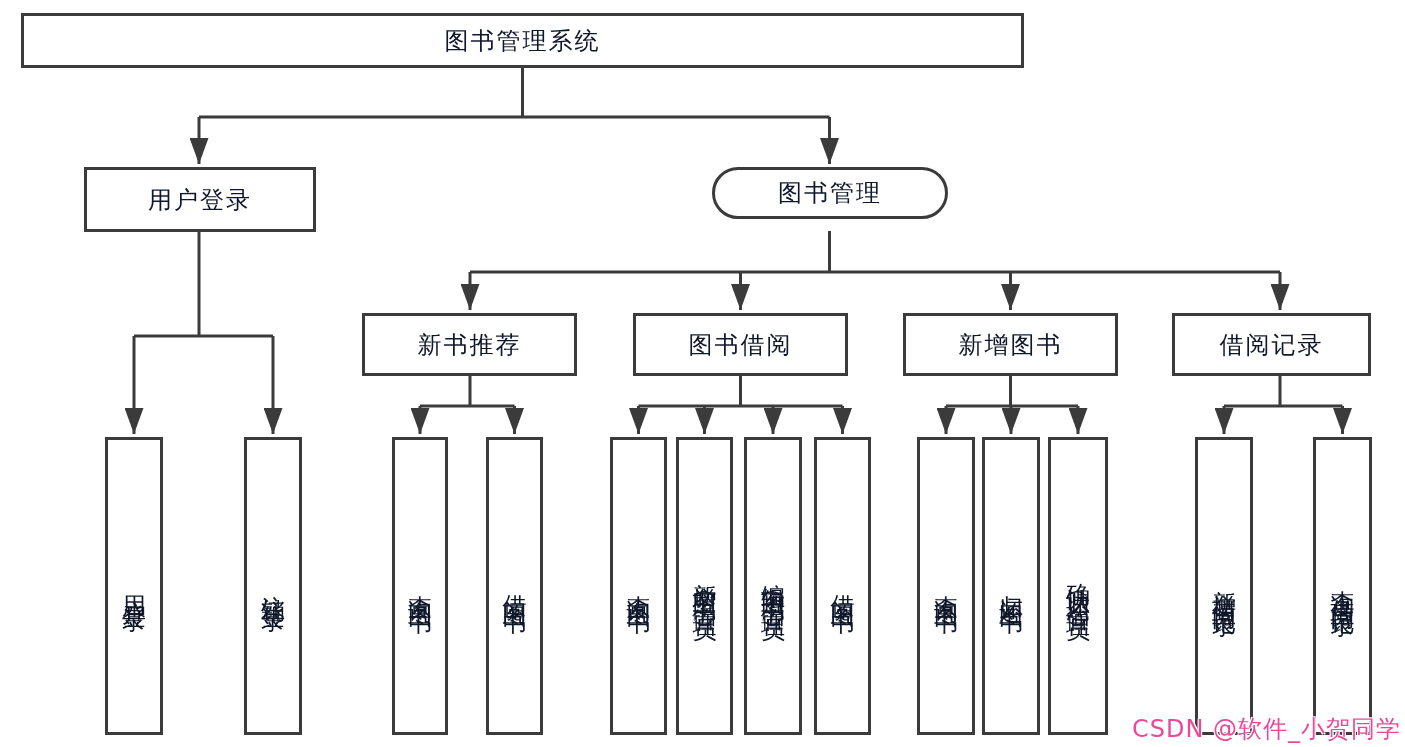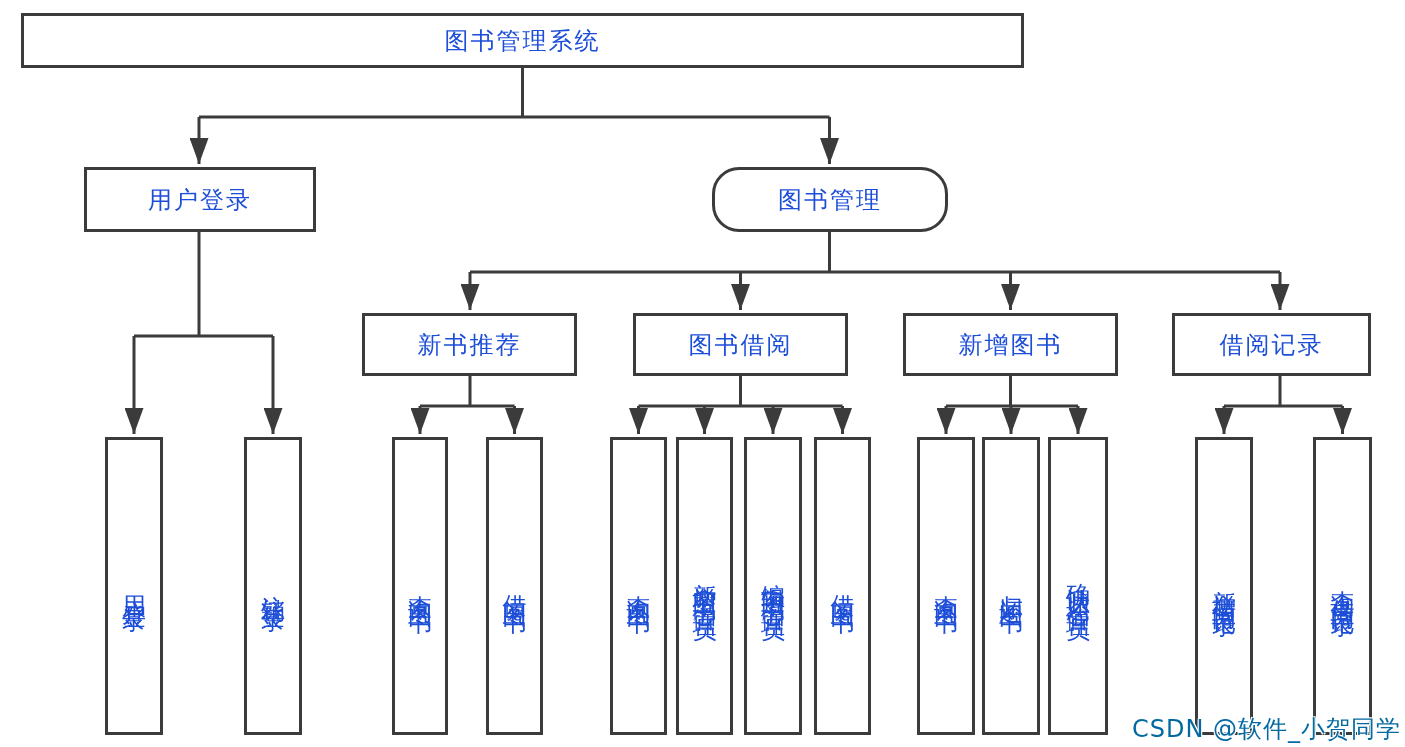--- a/index.html
+++ b/index.html
@@ -7,30 +7,30 @@
     position:relative; width:1405px; height:747px; overflow:hidden;
     background:#ffffff;
     font-family:"DejaVu Sans", sans-serif;
     color:#3a3a3a;
   }
   .connectors { position:absolute; left:0; top:0; z-index:0; }
   .node {
     position:absolute; box-sizing:border-box;
     background:#ffffff; border:3px solid #3b3b3b;
     display:flex; align-items:center; justify-content:center;
-    font-size:24px; color:#1d4ed8; z-index:1;
+    font-size:24px; color:#0f172a; z-index:1;
     letter-spacing:2px; text-align:center; white-space:nowrap;
   }
   .vnode {
     writing-mode:vertical-rl; text-orientation:mixed;
     letter-spacing:5px; white-space:nowrap; font-size:24px;
   }
   .watermark {
     position:absolute; right:4px; bottom:2px; z-index:3;
-    font-size:24px; letter-spacing:1px; color:#0369a1; white-space:nowrap;
+    font-size:24px; letter-spacing:1px; color:#ec4899; white-space:nowrap;
     text-shadow:-1px -1px 0 #fff, 1px -1px 0 #fff, -1px 1px 0 #fff, 1px 1px 0 #fff;
   }
 </style>
 </head>
 <body>
 
 <div class="stage">
 
   <svg class="connectors" width="1405" height="747" viewBox="0 0 1405 747">
     <defs>
@@ -92,21 +92,21 @@
 
     <g stroke="#3b3b3b" stroke-width="3">
       <line x1="1224" y1="406" x2="1224" y2="434" marker-end="url(#ah)"></line>
       <line x1="1342.5" y1="406" x2="1342.5" y2="434" marker-end="url(#ah)"></line>
     </g>
   </svg>
 
   <div class="node" style="left:21px;top:13px;width:1003px;height:55px;">图书管理系统</div>
 
   <div class="node" style="left:84px;top:167px;width:232px;height:65px;">用户登录</div>
-  <div class="node" style="left:712px;top:167px;width:236px;height:65px;border-radius:27px;">图书管理</div>
+  <div class="node" style="left:712px;top:167px;width:236px;height:52px;border-radius:27px;">图书管理</div>
 
   <div class="node" style="left:362px;top:313px;width:215px;height:63px;text-align:center;">新书推荐</div>
   <div class="node" style="left:633px;top:313px;width:215px;height:63px;">图书借阅</div>
   <div class="node" style="left:903px;top:313px;width:215px;height:63px;">新增图书</div>
   <div class="node" style="left:1172px;top:313px;width:199px;height:63px;">借阅记录</div>
 
   <div class="node vnode" style="left:105px;top:437px;width:58px;height:298px;">用户登录</div>
   <div class="node vnode" style="left:244px;top:437px;width:58px;height:298px;">注销登录</div>
 
   <div class="node vnode" style="left:392px;top:437px;width:56px;height:298px;">查询图书</div>

